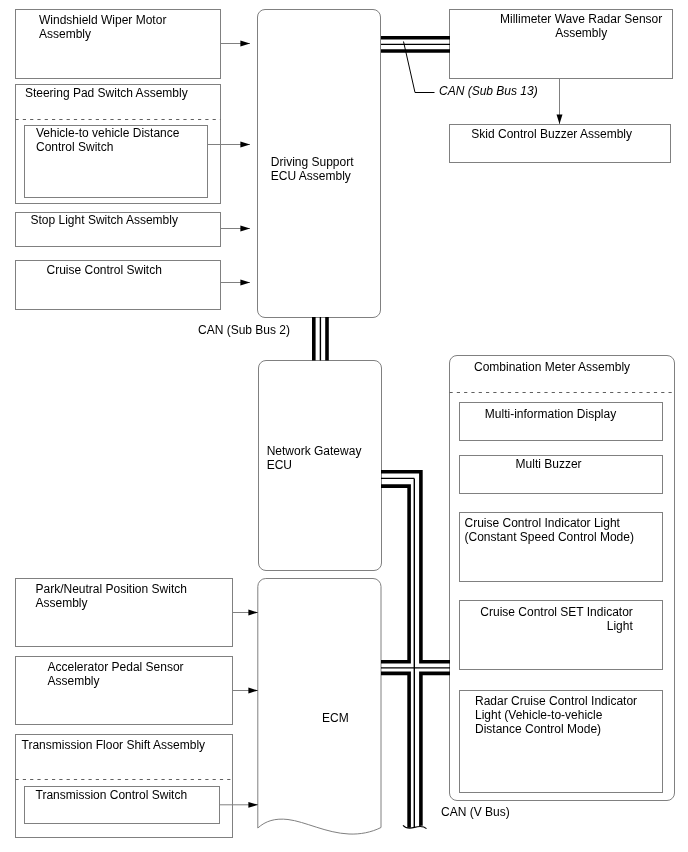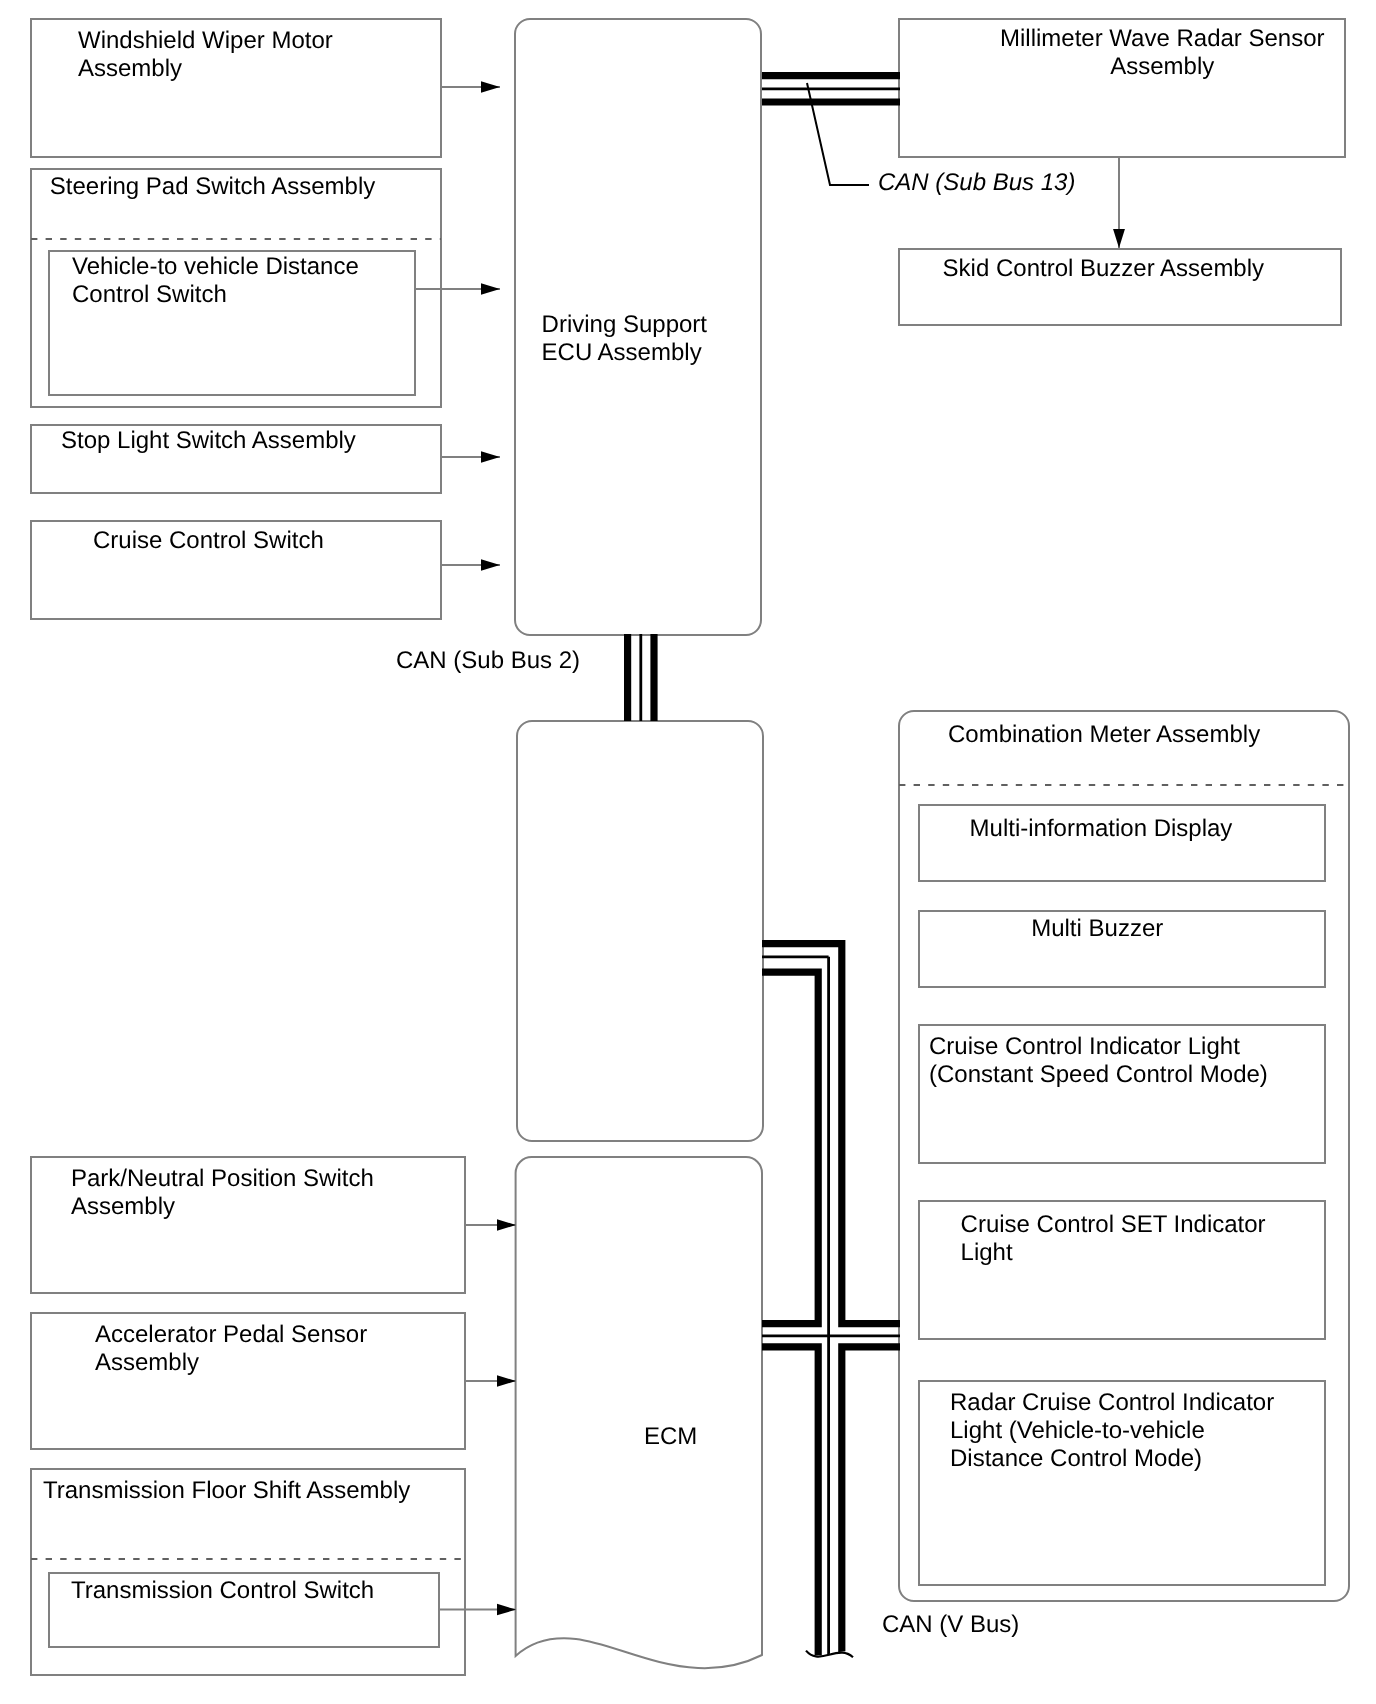--- a/index.html
+++ b/index.html
@@ -53,20 +53,22 @@
   <div class="lbl" style="left:21.5px;top:737.6px;">Transmission Floor Shift Assembly</div>
 
   <div class="box" style="left:24px;top:786px;width:196px;height:38px;"></div>
   <div class="lbl" style="left:35.5px;top:787.9px;">Transmission Control Switch</div>
 
   <div class="box round" style="left:257px;top:9px;width:124px;height:309px;"></div>
   <div class="lbl" style="left:270.8px;top:154.8px;">Driving Support
 ECU Assembly</div>
 
   <div class="box round" style="left:258px;top:360px;width:124px;height:211px;"></div>
+  <div class="lbl" style="left:266.7px;top:444px;">Network Gateway
+ECU</div>
 
   <div class="lbl" style="left:322px;top:711px;">ECM</div>
 
   <div class="box" style="left:449px;top:9px;width:224px;height:70px;"></div>
   <div class="lbl" style="left:500px;top:12.4px;text-align:center;">Millimeter Wave Radar Sensor
 Assembly</div>
 
   <div class="box" style="left:449px;top:124px;width:222px;height:39px;"></div>
   <div class="lbl" style="left:471.3px;top:126.7px;">Skid Control Buzzer Assembly</div>
 
@@ -77,21 +79,21 @@
   <div class="lbl" style="left:484.8px;top:407px;">Multi-information Display</div>
 
   <div class="box" style="left:459px;top:455px;width:204px;height:39px;"></div>
   <div class="lbl" style="left:515.6px;top:457px;">Multi Buzzer</div>
 
   <div class="box" style="left:459px;top:512px;width:204px;height:70px;"></div>
   <div class="lbl" style="left:464.5px;top:516px;">Cruise Control Indicator Light
 (Constant Speed Control Mode)</div>
 
   <div class="box" style="left:459px;top:600px;width:204px;height:70px;"></div>
-  <div class="lbl" style="left:480.3px;top:605px;">Cruise Control SET Indicator
+  <div class="lbl" style="left:480.3px;top:605px;text-align:right;">Cruise Control SET Indicator
 Light</div>
 
   <div class="box" style="left:459px;top:690px;width:204px;height:103px;"></div>
   <div class="lbl" style="left:475px;top:693.5px;">Radar Cruise Control Indicator
 Light (Vehicle-to-vehicle
 Distance Control Mode)</div>
 
   <div class="lbl" style="left:439px;top:84px;font-style:italic;">CAN (Sub Bus 13)</div>
   <div class="lbl" style="left:198px;top:323px;">CAN (Sub Bus 2)</div>
   <div class="lbl" style="left:441px;top:805px;">CAN (V Bus)</div>

